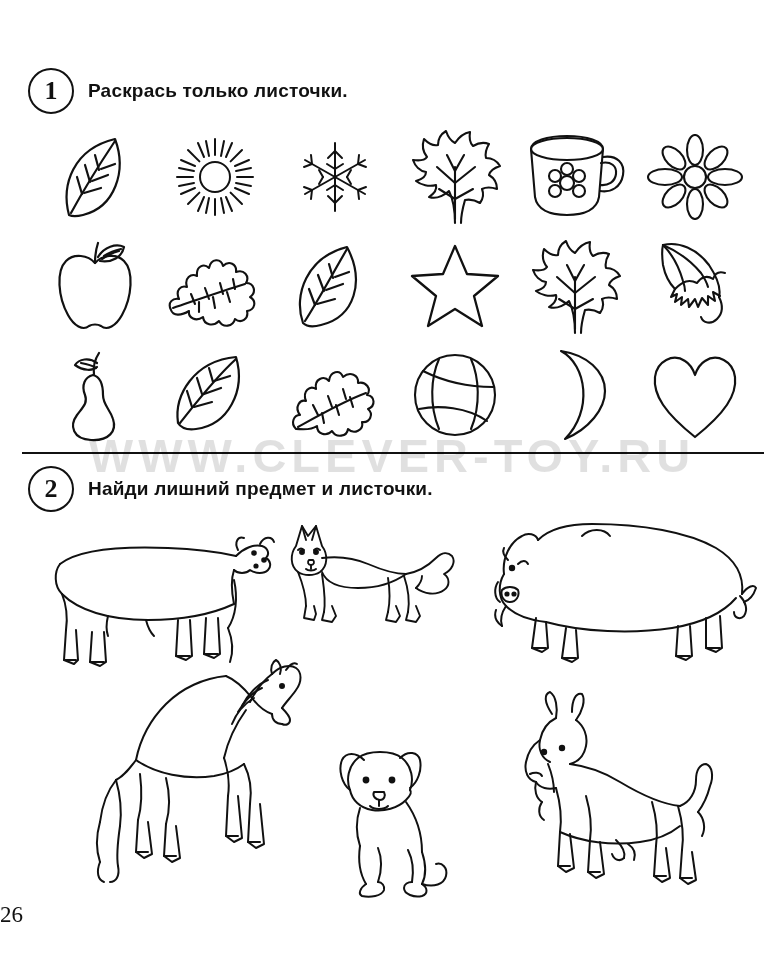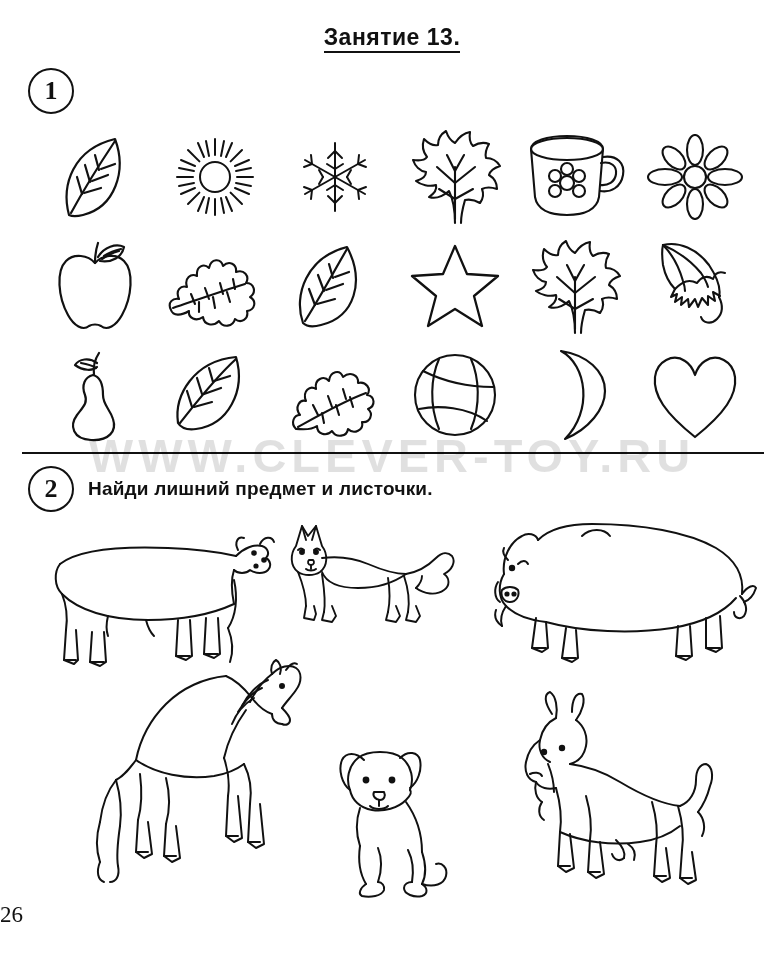--- a/index.html
+++ b/index.html
@@ -124,26 +124,24 @@
     width: 784px;
     font-size: 23px;
     font-family: "Liberation Serif", serif;
   }
 </style>
 </head>
 <body>
 
 <div class="page">
 
-  <div class="title">
-    <span class="u">Занятие 13.</span>
-  </div>
 
   <div class="task-head" id="task1-head">
     <div class="task-num">1</div>
+    <div class="task-text">Раскрась только листочки.</div>
   </div>
 
   <div class="row" id="row1">
     <div class="fig">
       <svg width="84" height="92" viewBox="0 0 84 92" fill="none" stroke="#111" stroke-width="2.2" stroke-linecap="round" stroke-linejoin="round">
         <path d="M16 84 C8 54 20 18 62 8 C74 40 62 76 30 84 C26 85 20 86 16 84 Z"></path>
         <path d="M18 82 C30 60 46 34 62 10"></path>
         <path d="M29 63 L24 46"></path>
           <path d="M37 51 L32 34"></path>
           <path d="M46 39 L42 24"></path>

